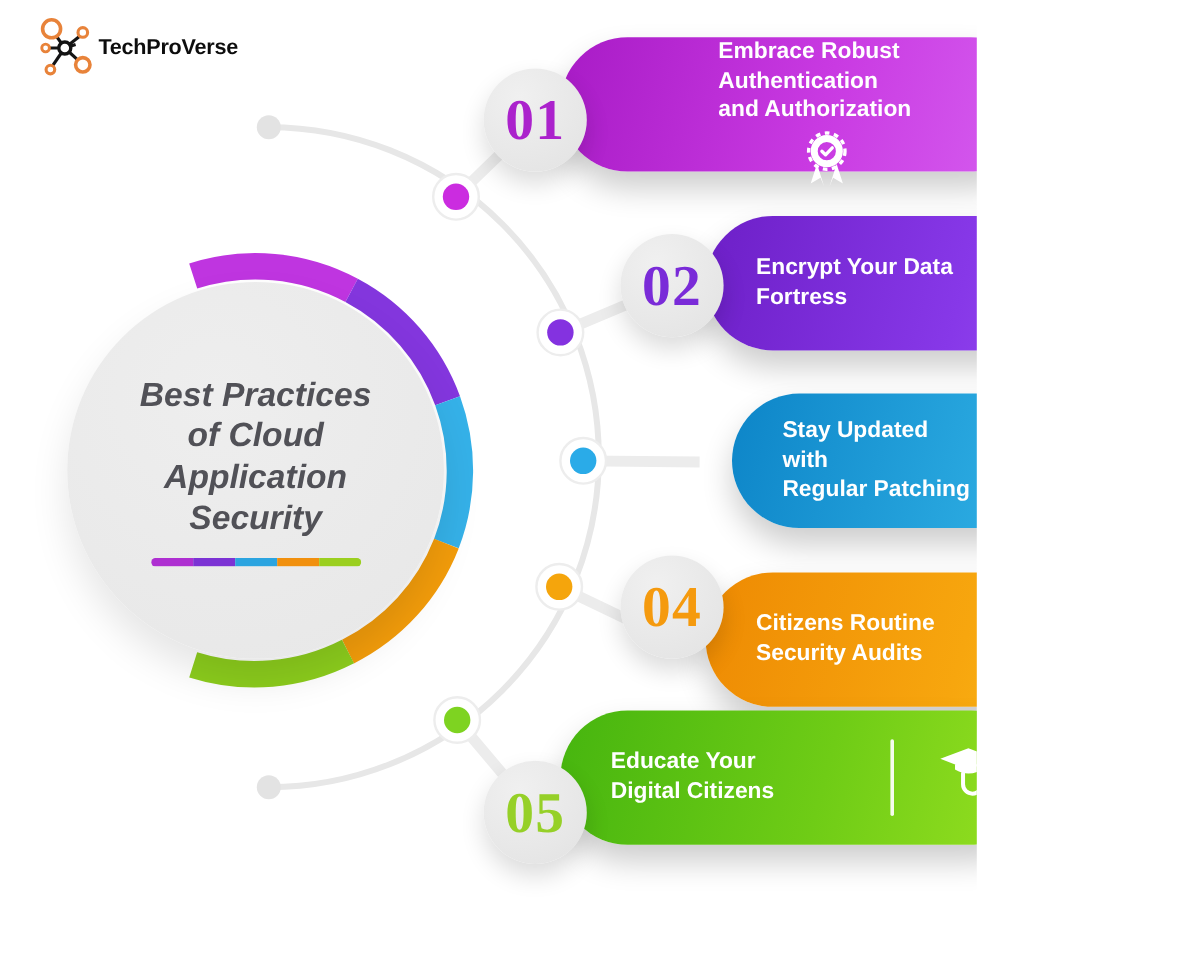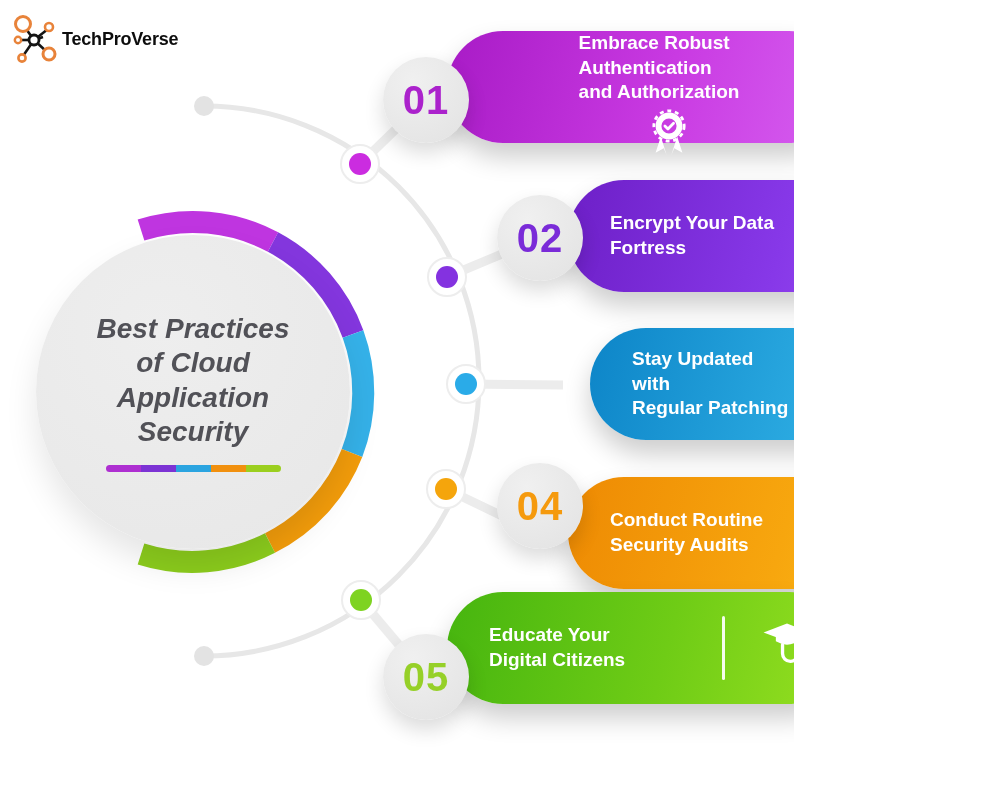--- a/index.html
+++ b/index.html
@@ -1,17 +1,17 @@
 <!DOCTYPE html>
 <html><head>
 <meta charset="utf-8">
 <style>
   html,body { margin:0; padding:0; background:#ffffff; }
   * { box-sizing:border-box; font-family:"Liberation Sans", sans-serif; }
-  .canvas { position:relative; width:794px; height:800px; background:#ffffff; overflow:hidden; }
+  .canvas { position:relative; width:794px; height:800px; background:#ffffff; overflow:hidden;margin-left:20px; }
 
   
   .logo { position:absolute; left:12px; top:10px; display:flex; align-items:center; gap:2px; z-index:5; }
   .logo-text { font-weight:bold; font-size:18px; color:#0d0d0d; letter-spacing:-0.2px; }
 
   
   .net { position:absolute; left:0; top:0; width:1000px; height:800px; z-index:1; }
 
   
   .hub-circle { position:absolute; left:36px; top:235px; width:314px; height:314px; border-radius:50%;
@@ -20,21 +20,21 @@
     display:flex; flex-direction:column; align-items:center; justify-content:center; z-index:2; }
   .hub-title { font-size:28px; font-weight:bold; color:#515157; text-align:center; line-height:1.22; white-space:pre-line;font-style:italic; }
   .underline { display:flex; margin-top:16px; border-radius:4px; overflow:hidden; }
   .underline span { width:35px; height:7px; }
 
   
   .c { position:absolute; width:86px; height:86px; border-radius:50%;
     background:radial-gradient(circle at 35% 28%, #f0f0f0, #e2e2e2);
     box-shadow:0 10px 20px rgba(0,0,0,.14);
     display:flex; align-items:center; justify-content:center; z-index:3; }
-  .c span { font-size:40px; font-weight:bold; letter-spacing:1px; }
+  .c span { font-size:48px; font-weight:bold; letter-spacing:1px;font-family:Liberation Serif, serif; }
   .c1 { left:383px; top:57px; }
   .c2 { left:497px; top:195px; }
   .c3 { left:520px; top:342px; }
   .c4 { left:497px; top:463px; }
   .c5 { left:383px; top:634px; }
 
   
   .p { position:absolute; height:112px; border-radius:56px; display:flex; align-items:center;
     padding:0 16px 0 42px; z-index:2;
     background:linear-gradient(105deg, var(--ga), var(--gb) 55%, var(--gc));
@@ -188,21 +188,21 @@
             <line x1="37" y1="31" x2="42" y2="31"></line>
         </g>
       </svg>
     </div>
   </div>
 
   <div class="c c4">
     <span style="color: rgb(245, 154, 14);">04</span>
   </div>
   <div class="p p4" style="--ga: #ee8a03; --gb: #f7a60e; --gc: #ffc51f;">
-    <div class="pill-text">Conduct Routine
+    <div class="pill-text">Citizens Routine
 Security Audits</div>
     <div class="divider"></div>
     <div class="icon-box">
       <svg width="56" height="56" viewBox="0 0 48 48">
         <circle cx="21" cy="20" r="12.5" fill="none" stroke="#ffffff" stroke-width="3"></circle>
         <circle cx="21" cy="20" r="8" fill="none" stroke="#ffffff" stroke-width="1.6"></circle>
         <path d="M17 20 l2.8 2.8 l5 -5.6" fill="none" stroke="#ffffff" stroke-width="2.6" stroke-linecap="round" stroke-linejoin="round"></path>
         <line x1="30.5" y1="29.5" x2="38" y2="38" stroke="#ffffff" stroke-width="5.5" stroke-linecap="round"></line>
       </svg>
     </div>

